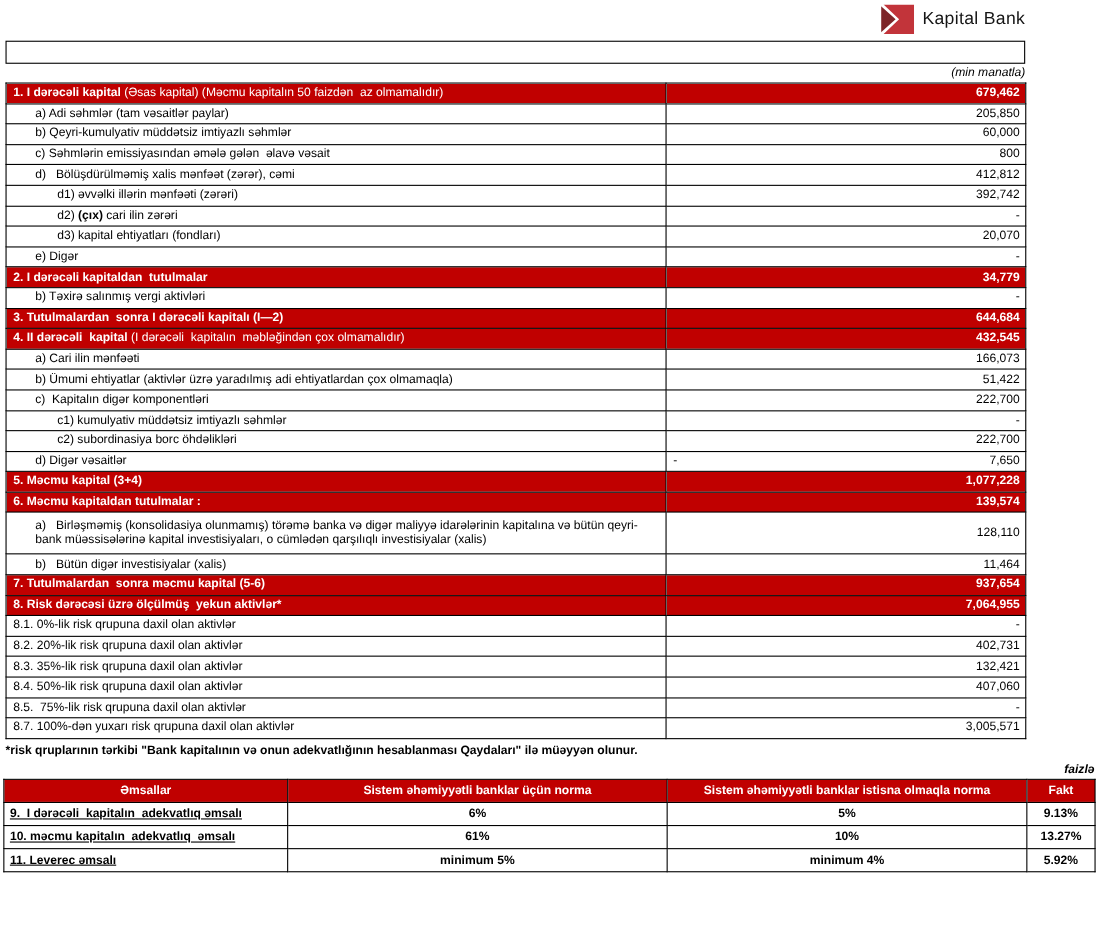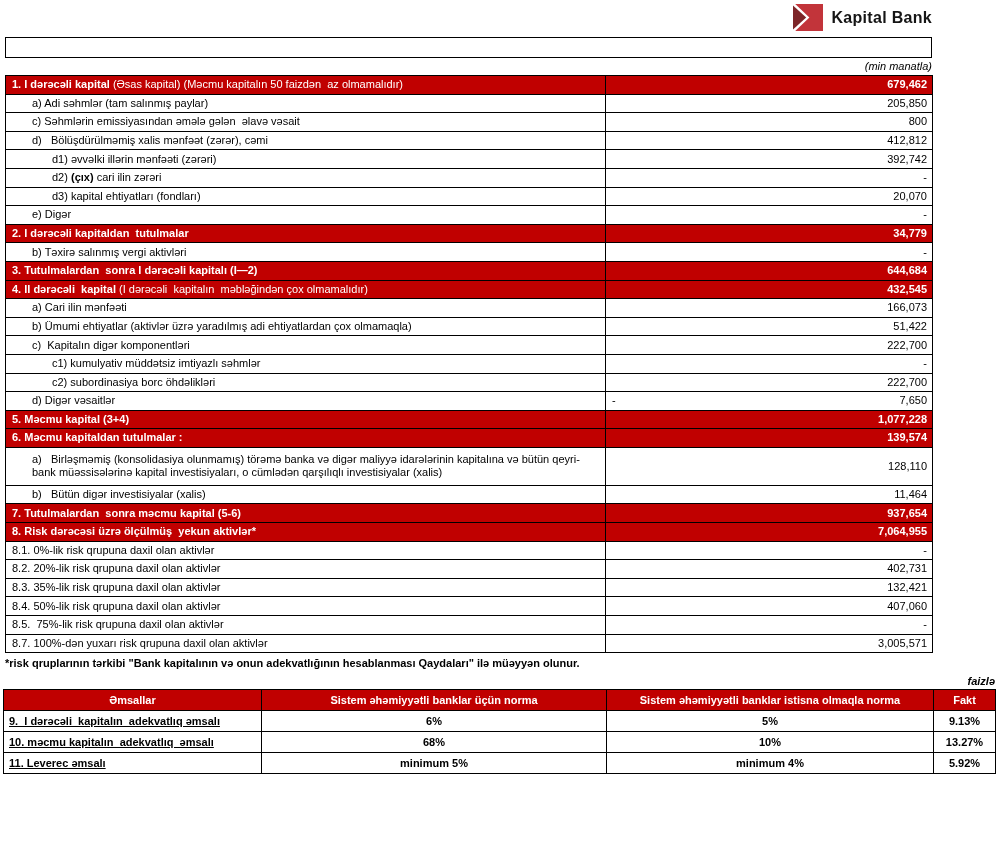--- a/index.html
+++ b/index.html
@@ -2,21 +2,21 @@
 <html><head>
 <meta charset="utf-8">
 <style>
   html,body{margin:0;padding:0;}
   body{
     width:1000px;height:852px;background:#fff;color:#000;
     font-family:"Liberation Sans",sans-serif;overflow:hidden;
   }
   .header{position:relative;height:37px;}
   .logo{position:absolute;top:4px;right:68px;display:flex;align-items:center;gap:8px;}
-  .logo-text{font-weight:bold;font-size:16px;letter-spacing:.3px;color:#151515;}
+  .logo-text{font-weight:normal;font-size:16px;letter-spacing:.3px;color:#151515;}
   .title-bar{
     margin-left:5px;width:927px;box-sizing:border-box;height:21px;line-height:18px;
     border:1.5px solid #000;color:#fff;font-weight:bold;font-size:11.5px;text-align:center;
   }
   .unit-note{
     margin-left:5px;width:927px;height:17px;line-height:17px;
     text-align:right;font-style:italic;font-size:11px;
   }
   table{border-collapse:collapse;table-layout:fixed;}
   .cap-table{margin-left:5px;width:927px;}
@@ -70,22 +70,26 @@
     <colgroup>
         <col style="width:600px">
         <col style="width:327px">
       </colgroup>
     <tbody>
         <tr class="section">
           <td class="label ind0"><span class="b">1. I dərəcəli kapital </span><span class="r">(Əsas kapital) (Məcmu kapitalın 50 faizdən  az olmamalıdır)</span></td>
           <td class="value"><span>679,462</span></td>
         </tr>
         <tr class="item">
-          <td class="label ind1"><span class="r">a) Adi səhmlər (tam salınmış paylar)</span></td>
+          <td class="label ind1"><span class="r">a) Adi səhmlər (tam vəsaitlər paylar)</span></td>
           <td class="value"><span>205,850</span></td>
+        </tr>
+        <tr class="item">
+          <td class="label ind1"><span class="r">b) Qeyri-kumulyativ müddətsiz imtiyazlı səhmlər</span></td>
+          <td class="value"><span>60,000</span></td>
         </tr>
         <tr class="item">
           <td class="label ind1"><span class="r">c) Səhmlərin emissiyasından əmələ gələn  əlavə vəsait</span></td>
           <td class="value"><span>800</span></td>
         </tr>
         <tr class="item">
           <td class="label ind1"><span class="r">d)   Bölüşdürülməmiş xalis mənfəət (zərər), cəmi</span></td>
           <td class="value"><span>412,812</span></td>
         </tr>
         <tr class="item">
@@ -216,21 +220,21 @@
     </thead>
     <tbody>
         <tr>
           <td class="ratio-label">9.  I dərəcəli  kapitalın  adekvatlıq əmsalı</td>
           <td class="ratio-val">6%</td>
           <td class="ratio-val">5%</td>
           <td class="ratio-val">9.13%</td>
         </tr>
         <tr>
           <td class="ratio-label">10. məcmu kapitalın  adekvatlıq  əmsalı</td>
-          <td class="ratio-val">68%</td>
+          <td class="ratio-val">61%</td>
           <td class="ratio-val">10%</td>
           <td class="ratio-val">13.27%</td>
         </tr>
         <tr>
           <td class="ratio-label">11. Leverec əmsalı</td>
           <td class="ratio-val">minimum 5%</td>
           <td class="ratio-val">minimum 4%</td>
           <td class="ratio-val">5.92%</td>
         </tr>
       </tbody>

